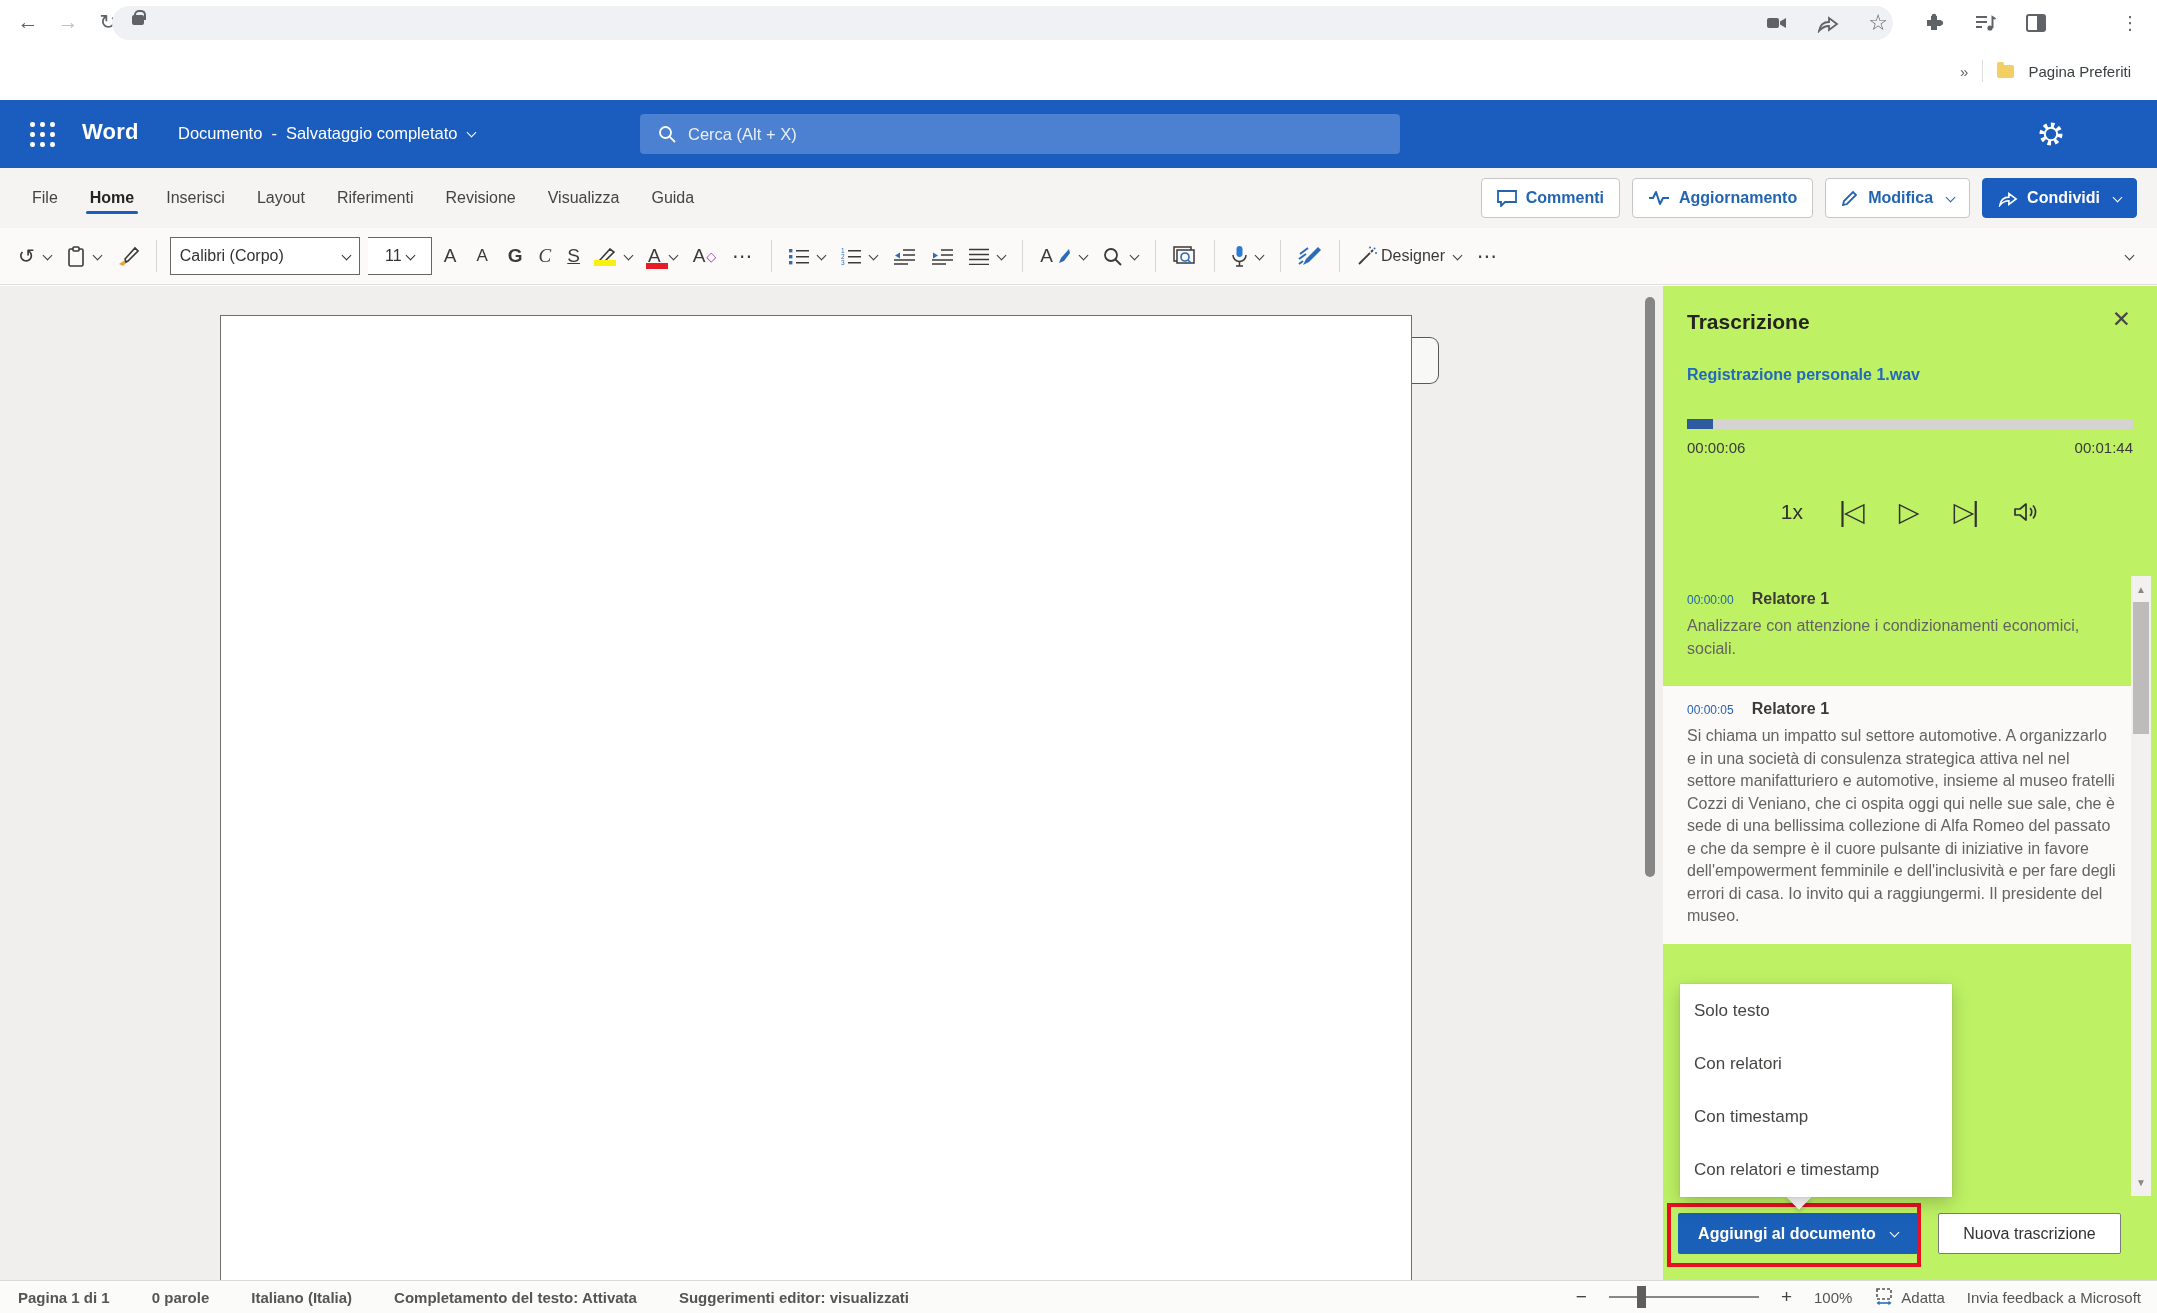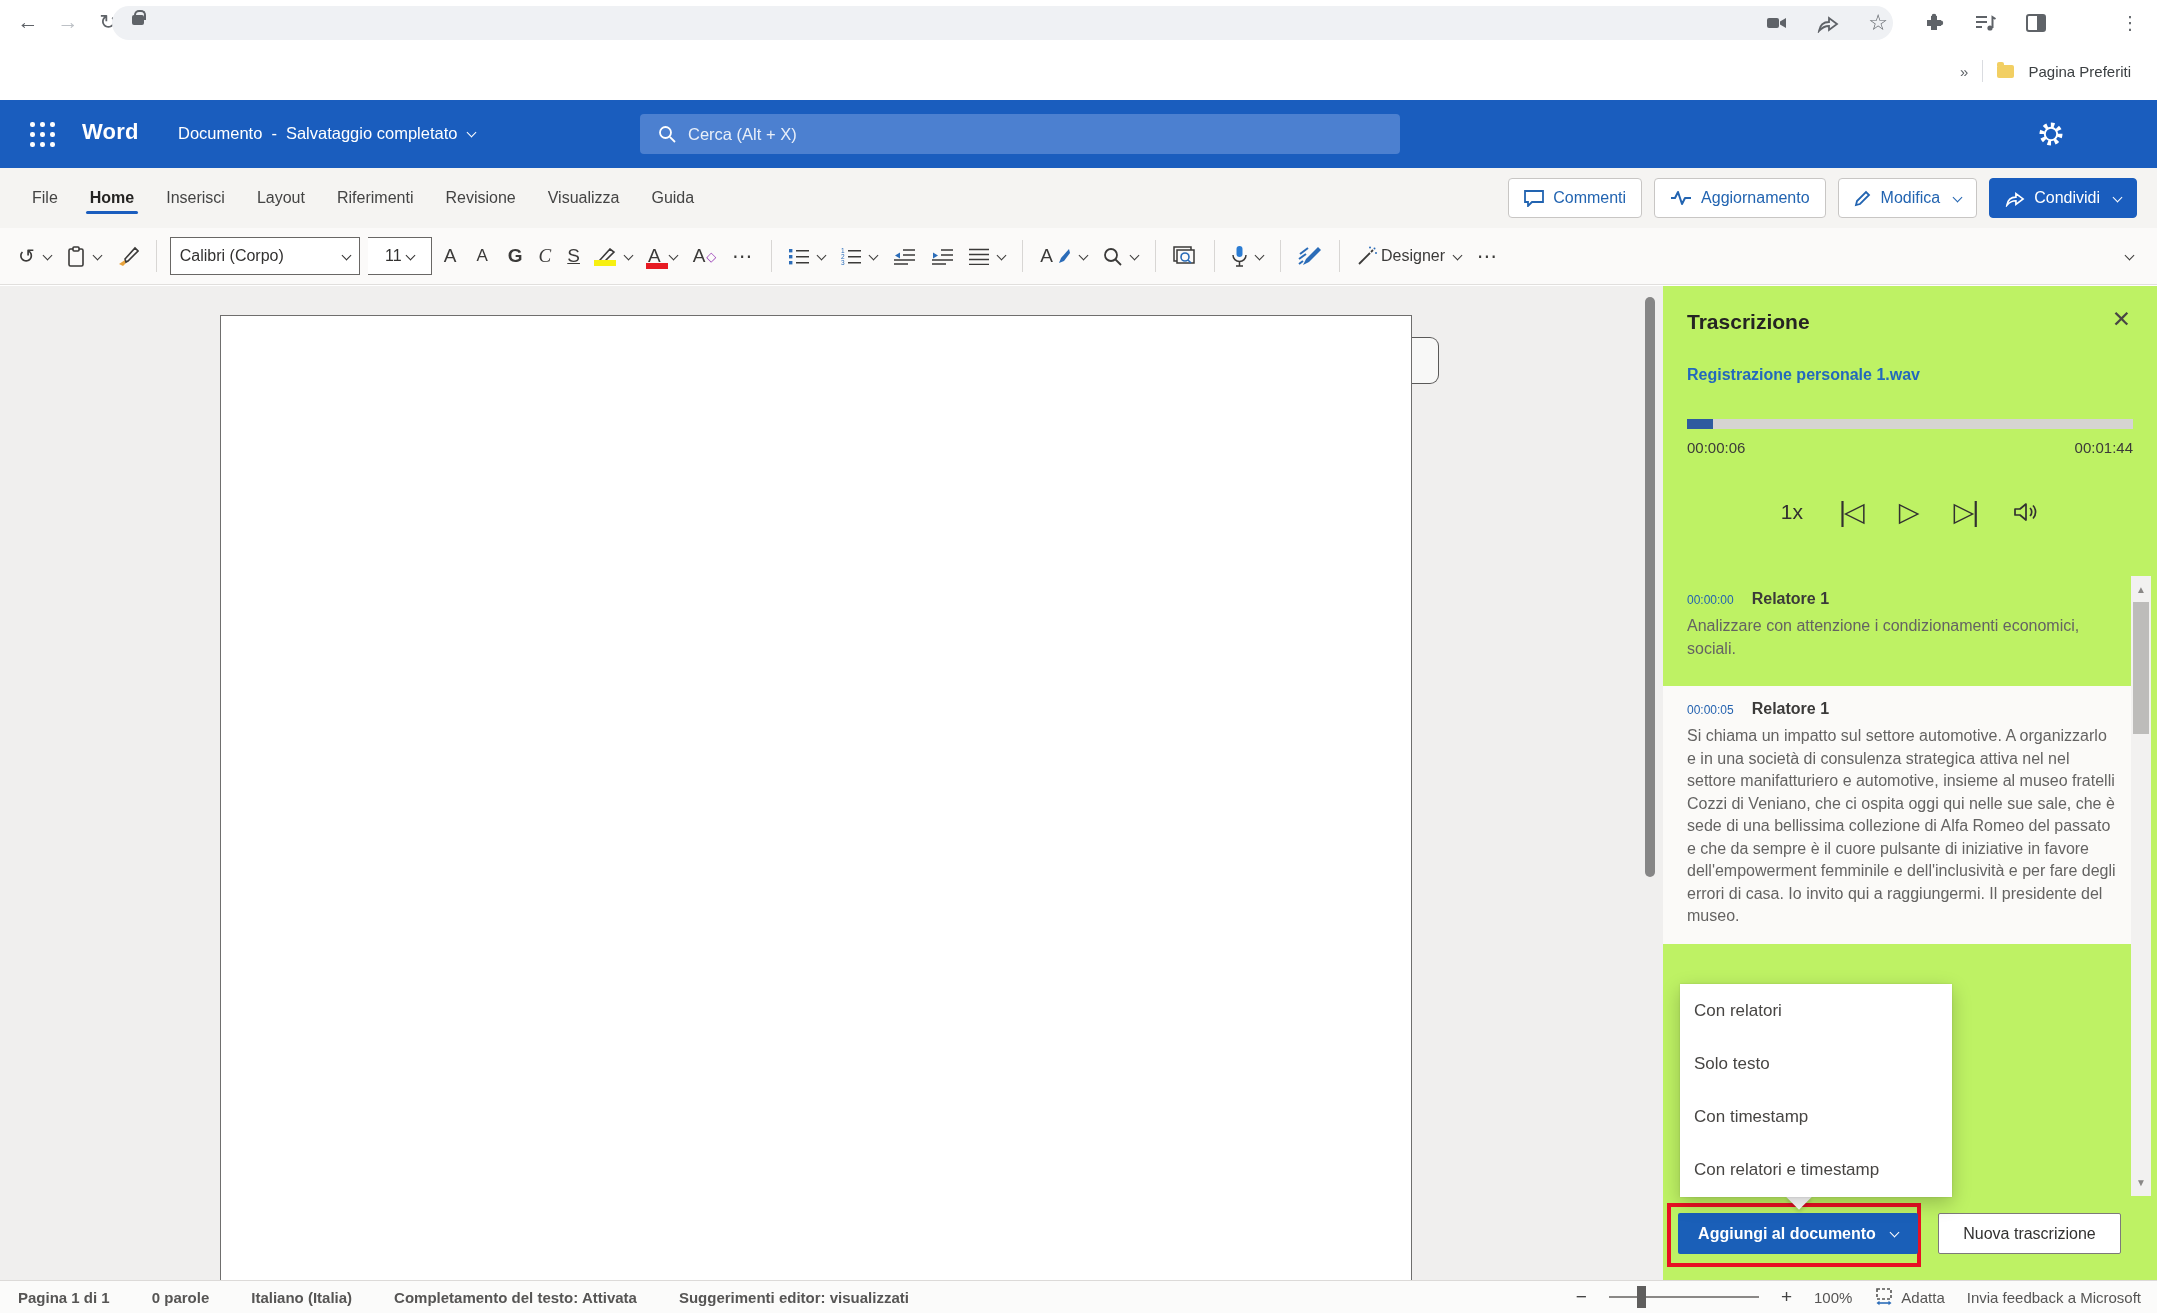--- a/index.html
+++ b/index.html
@@ -31,21 +31,21 @@
   .search-box span { font-size:16.5px; color:#e9eff9; }
   .gear { position:absolute; right:92px; top:20px; width:28px; height:28px; }
 
   
   .ribbon-tabs { position:absolute; left:0; top:168px; width:2157px; height:60px; background:#f5f4f2; }
   .tabs { position:absolute; left:30px; top:0; height:60px; display:flex; gap:28px; align-items:center; }
   .tab { font-size:16px; color:#444; position:relative; padding:16px 2px; }
   .tab.active { font-weight:700; color:#252423; }
   .tab.active:after { content:""; position:absolute; left:-2px; right:-2px; bottom:9px; height:3.5px; background:#1a5dbe; border-radius:2px; }
   .ribbon-right { position:absolute; right:20px; top:10px; display:flex; gap:12px; align-items:center; }
-  .rbtn { height:40px; display:flex; align-items:center; gap:9px; padding:0 15px; background:#fff; border:1px solid #c8c6c4; border-radius:4px; color:#2264b1; font-size:16px; font-weight:400; }
+  .rbtn { height:40px; display:flex; align-items:center; gap:9px; padding:0 15px; background:#fff; border:1px solid #c8c6c4; border-radius:4px; color:#2264b1; font-size:16px; font-weight:700; }
   .rbtn.primary { background:#1a5dbe; border-color:#1a5dbe; color:#fff;justify-content:center; }
   .chv { width:7px; height:7px; border-right:1.6px solid currentColor; border-bottom:1.6px solid currentColor; transform:rotate(45deg); display:inline-block; margin-left:5px; margin-bottom:2px; }
 
   
   .toolbar { position:absolute; left:0; top:228px; width:2157px; height:57px; background:#fbfaf9; border-bottom:1px solid #e1dfdd; display:flex; align-items:center; padding:0 14px; gap:8px; }
   .ti { display:inline-flex; align-items:center; gap:4px; height:40px; padding:0 4px; color:#3b3a39; }
   .sep { width:1px; height:32px; background:#d8d6d4; margin:0 5px; }
   .glyph { font-size:20px; }
   .combo { height:38px; border:1px solid #696765; background:#fff; display:flex; align-items:center; padding:0 9px; font-size:16px; color:#323130; }
   .combo.font { width:190px; justify-content:space-between; }
@@ -440,22 +440,22 @@
       </div>
 
       <div class="list-scroll-track">
         <span class="lst-arrow" style="top:8px">▲</span>
         <span class="lst-thumb"></span>
         <span class="lst-arrow" style="bottom:8px">▼</span>
       </div>
     </div>
 
     <div class="dropdown">
+      <div class="dd-item">Solo testo</div>
       <div class="dd-item">Con relatori</div>
-      <div class="dd-item">Solo testo</div>
       <div class="dd-item">Con timestamp</div>
       <div class="dd-item">Con relatori e timestamp</div>
     </div>
     <div class="dd-pointer"></div>
 
     <div class="red-annot"></div>
     <div class="add-btn">
       <span>Aggiungi al documento</span>
       <span class="chv"></span>
     </div>

